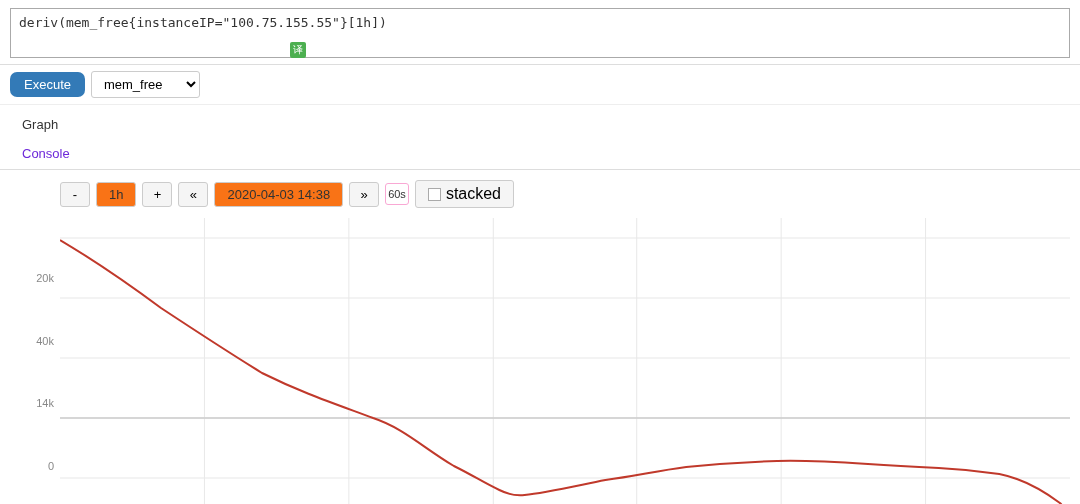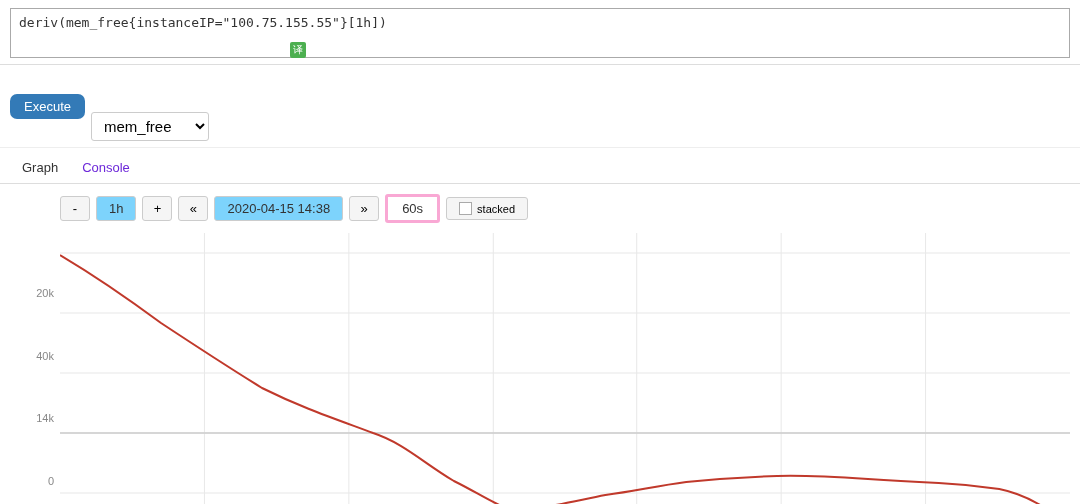--- a/index.html
+++ b/index.html
@@ -43,29 +43,28 @@
       color: white;
       border: none;
       padding: 5px 14px;
       font-size: 13px;
       cursor: pointer;
       border-radius: 7px;
     }
     .metric-select {
       border: 1px solid #ccc;
       padding: 4px 20px 4px 8px;
-      font-size: 15px;
+      font-size: 13px;
       border-radius: 3px;
       background: #fff;
       cursor: pointer;
       appearance: auto;
-      margin-top: 41px;
-    }
-
-    .tabs { display: flex; padding: 6px 10px 0; border-bottom: 1px solid #ddd; }
+    }
+
+    .tabs { display: flex; padding: 6px 10px 0; border-bottom: 1px solid #ddd; flex-direction: column; }
     .tab {
       padding: 6px 12px;
       font-size: 13px;
       cursor: pointer;
       border-bottom: 2px solid transparent;
       color: #555;
       text-decoration: none;
     }
     .tab.active { color: #333; font-weight: normal; border-bottom: 2px solid transparent; }
     .tab.console-tab { color: #6d28d9; }
@@ -78,35 +77,35 @@
       font-size: 13px;
       cursor: pointer;
       border-radius: 3px;
       min-width: 30px;
       text-align: center;
     }
     .time-display {
       border: 1px solid #ccc;
       padding: 4px 12px;
       font-size: 13px;
-      background: #7dd3fc;
+      background: #f97316;
       border-radius: 3px;
     }
     .resolution-display {
-      border: 3px solid #f9a8d4;
-      padding: 4px 14px;
-      font-size: 13px;
+      border: 1px solid #f9a8d4;
+      padding: 4px 2px;
+      font-size: 11px;
       background: #fff;
       border-radius: 3px;
     }
     .stacked-btn {
       border: 1px solid #ccc;
       background: #f5f5f5;
       padding: 4px 12px;
-      font-size: 11px;
+      font-size: 16px;
       cursor: pointer;
       border-radius: 3px;
       display: flex;
       align-items: center;
       gap: 5px;
     }
     .stacked-checkbox { width: 13px; height: 13px; border: 1px solid #aaa; display: inline-block; background: #fff; }
 
     .chart-area {
       position: relative;
@@ -152,21 +151,21 @@
 <div class="tabs">
   <span class="tab active">Graph</span>
   <span class="tab console-tab">Console</span>
 </div>
 
 <div class="graph-controls">
   <button class="ctrl-btn">-</button>
   <span class="time-display">1h</span>
   <button class="ctrl-btn">+</button>
   <button class="ctrl-btn">«</button>
-  <span class="time-display">2020-04-15 14:38</span>
+  <span class="time-display">2020-04-03 14:38</span>
   <button class="ctrl-btn">»</button>
   <span class="resolution-display">60s</span>
   <button class="stacked-btn">
     <span class="stacked-checkbox"></span>
     <span>stacked</span>
   </button>
 </div>
 
 <div class="chart-area">
   <div class="y-axis">

